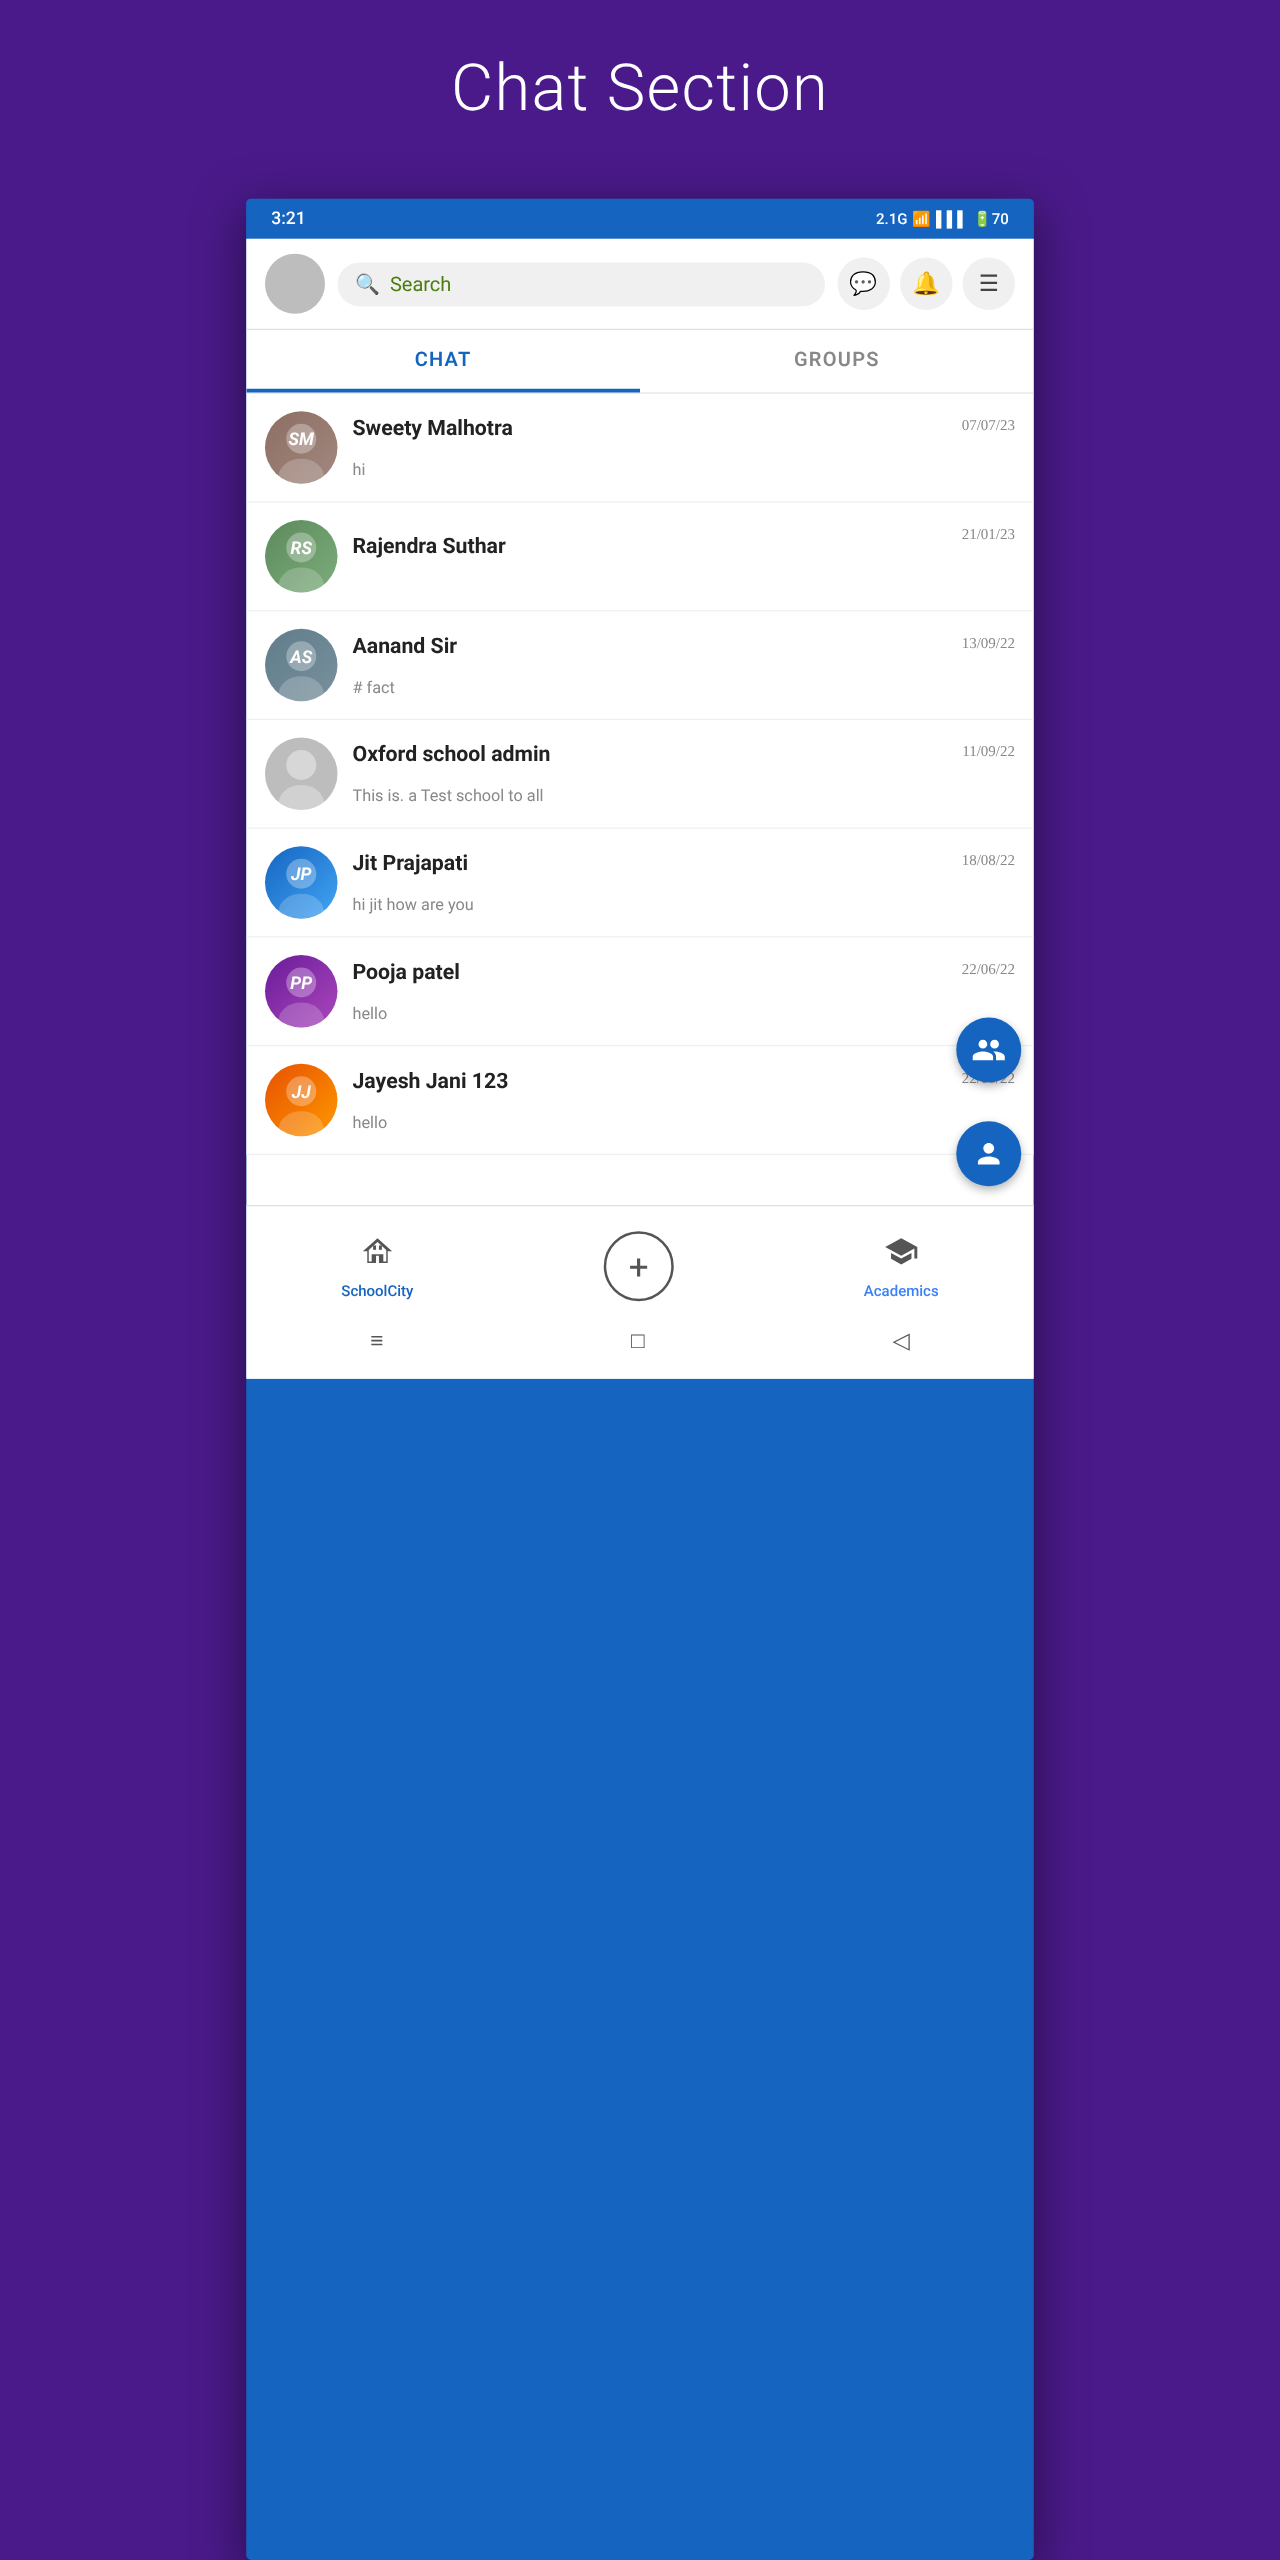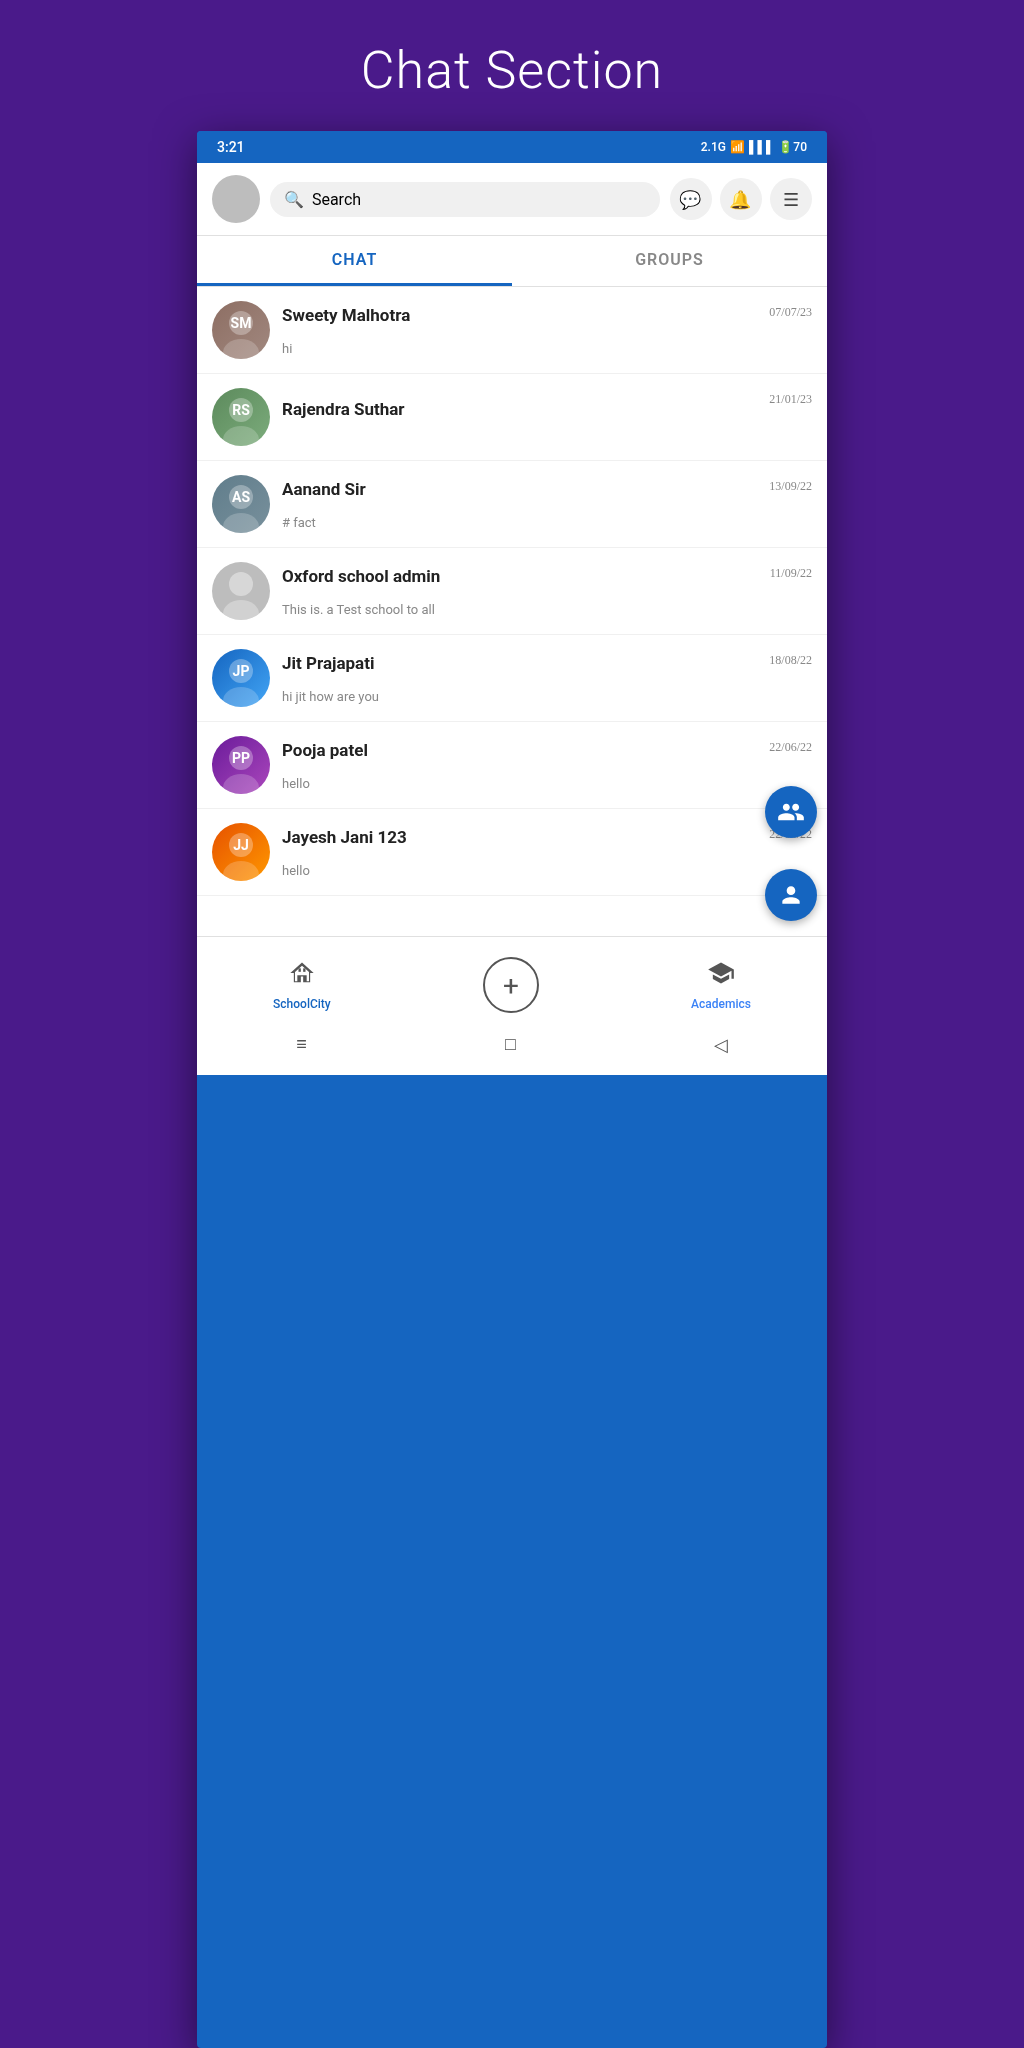--- a/index.html
+++ b/index.html
@@ -12,20 +12,21 @@
       font-family: 'Roboto', Arial, sans-serif;
     }
     .outer-wrapper {
       width: 1024px;
       min-height: 2048px;
       background-color: #4a1a8a;
       display: flex;
       flex-direction: column;
       align-items: center;
       padding: 40px 0 0 0;
+      gap: 28px;
     }
     .page-title {
       color: white;
       font-size: 52px;
       font-weight: 300;
       margin-bottom: 30px;
       letter-spacing: 1px;
     }
     .phone-frame {
       width: 630px;
@@ -78,21 +79,21 @@
       display: flex;
       align-items: center;
       padding: 8px 14px;
       gap: 8px;
     }
     .search-icon-svg {
       color: #888;
       font-size: 16px;
     }
     .search-text {
-      color: #000000;
+      color: #4d7c0f;
       font-size: 16px;
     }
     .top-icons {
       display: flex;
       gap: 8px;
     }
     .icon-btn {
       width: 42px;
       height: 42px;
       border-radius: 50%;
@@ -140,20 +141,21 @@
       border-radius: 50%;
       flex-shrink: 0;
       overflow: hidden;
       background: #bdbdbd;
       display: flex;
       align-items: center;
       justify-content: flex-start;
       font-size: 22px;
       color: white;
       font-weight: bold;
+      font-style: italic;
     }
     .chat-info {
       flex: 1;
       overflow: hidden;
     }
     .chat-name {
       font-size: 17px;
       font-weight: 700;
       color: #222;
       margin-bottom: 3px;

